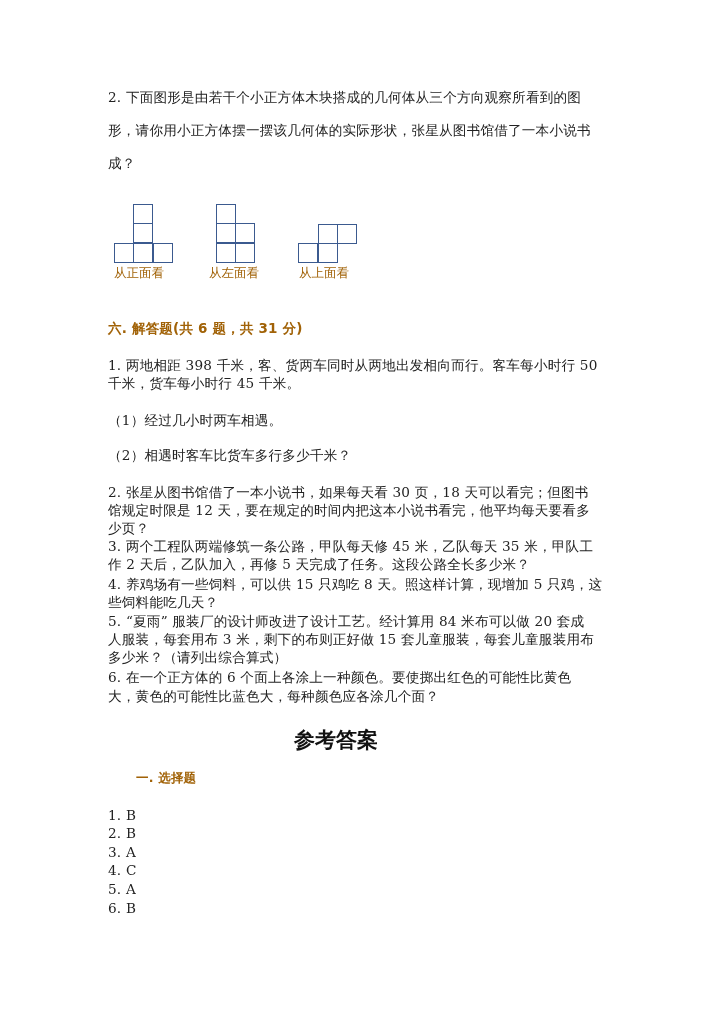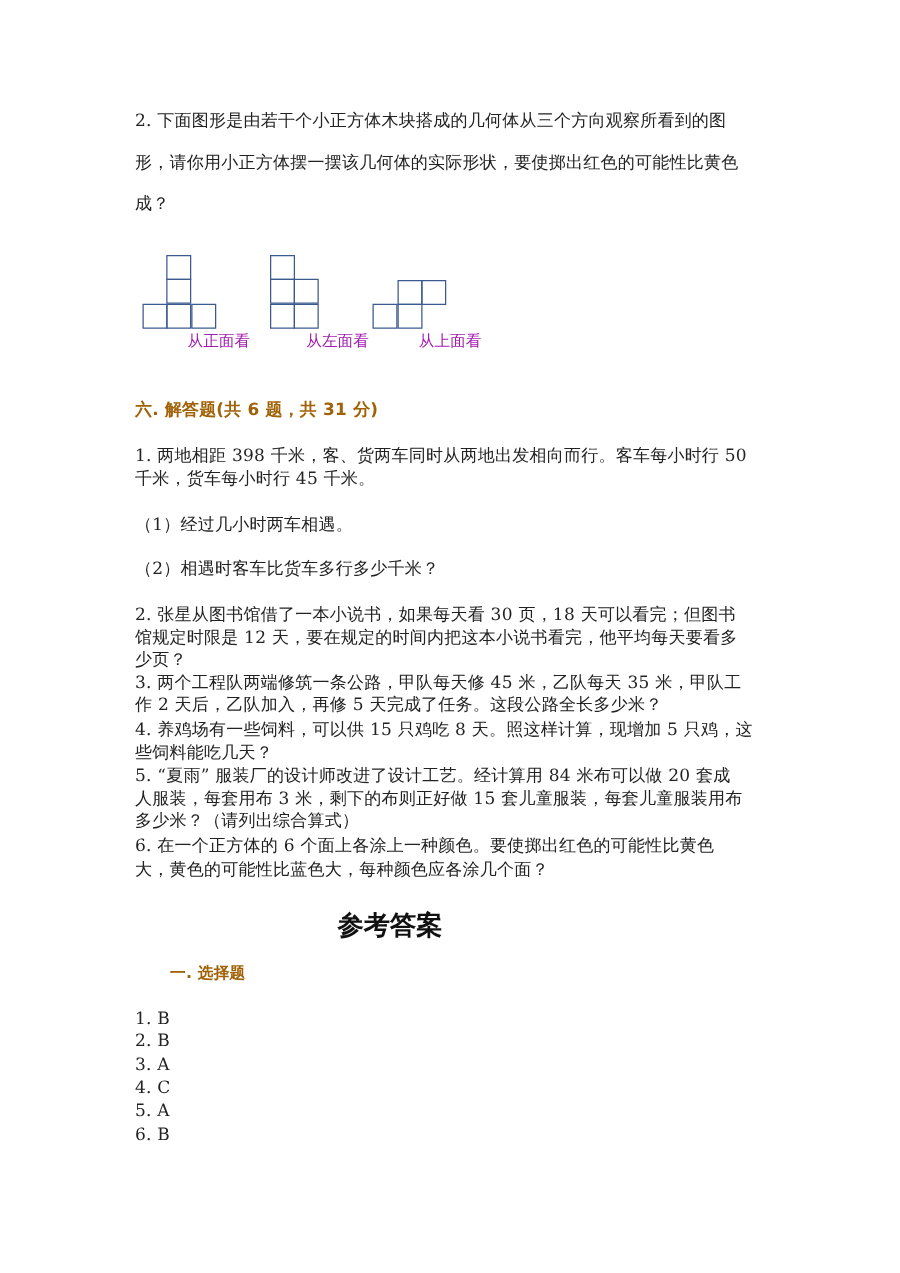--- a/index.html
+++ b/index.html
@@ -1,30 +1,30 @@
 <!DOCTYPE html>
 <html><head>
 <meta charset="utf-8">
 <style>
   html, body { margin:0; padding:0; background:#ffffff; }
   body { width:720px; height:1018px; position:relative; overflow:hidden;
          font-family: "DejaVu Serif", "Liberation Serif", serif; color:#222; }
   .line { position:absolute; left:108px; white-space:nowrap; font-size:13.6px; line-height:18px; letter-spacing:0.2px; }
   .bold { font-family: "DejaVu Sans", "Liberation Sans", sans-serif; font-weight:bold; font-size:13.5px; color:#a16207; }
   .title { position:absolute; left:0; width:624px; text-align:center; top:726px;
-           font-family: "DejaVu Sans", "Liberation Sans", sans-serif; font-weight:bold; font-size:21px; color:#111; }
+           font-family: "DejaVu Sans", "Liberation Sans", sans-serif; font-weight:bold; font-size:21px; color:#111;padding-left:24px; }
   .fig { position:absolute; }
   .cell { position:absolute; width:20px; height:20px; box-sizing:border-box; border:1.6px solid #3b5a8f; }
-  .figlabel { position:absolute; font-family:"DejaVu Sans","Liberation Sans",sans-serif; font-size:12.5px; color:#a21caf; white-space:nowrap;margin-left:36px; }
+  .figlabel { position:absolute; font-family:"DejaVu Sans","Liberation Sans",sans-serif; font-size:12.5px; color:#a16207; white-space:nowrap; }
 </style>
 </head>
 <body>
 
 <div class="line" style="top:88px;">2. 下面图形是由若干个小正方体木块搭成的几何体从三个方向观察所看到的图</div>
-<div class="line" style="top:121px;">形，请你用小正方体摆一摆该几何体的实际形状，要使掷出红色的可能性比黄色</div>
+<div class="line" style="top:121px;">形，请你用小正方体摆一摆该几何体的实际形状，张星从图书馆借了一本小说书</div>
 <div class="line" style="top:154px;">成？</div>
 
 <div class="fig" style="left:0;top:0;">
   <div class="cell" style="left:133px;top:204px;"></div>
   <div class="cell" style="left:133px;top:223px;"></div>
   <div class="cell" style="left:114px;top:243px;"></div>
   <div class="cell" style="left:133px;top:243px;"></div>
   <div class="cell" style="left:153px;top:243px;"></div>
   <div class="figlabel" style="left:114px;top:265px;">从正面看</div>
 </div>

